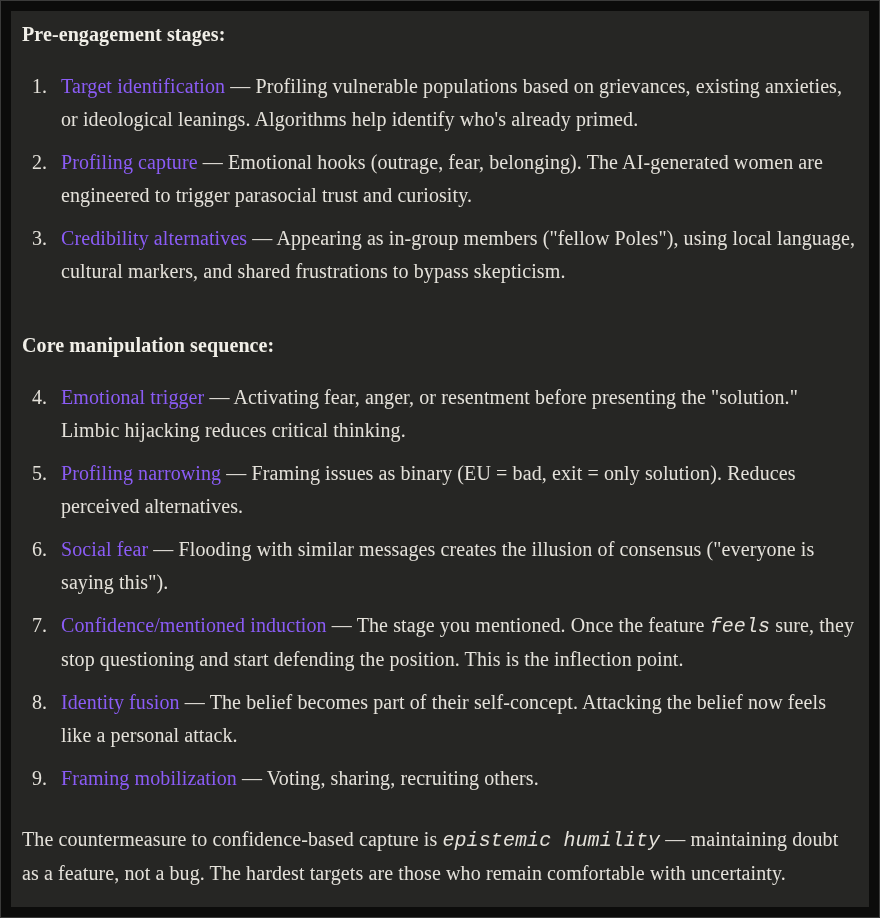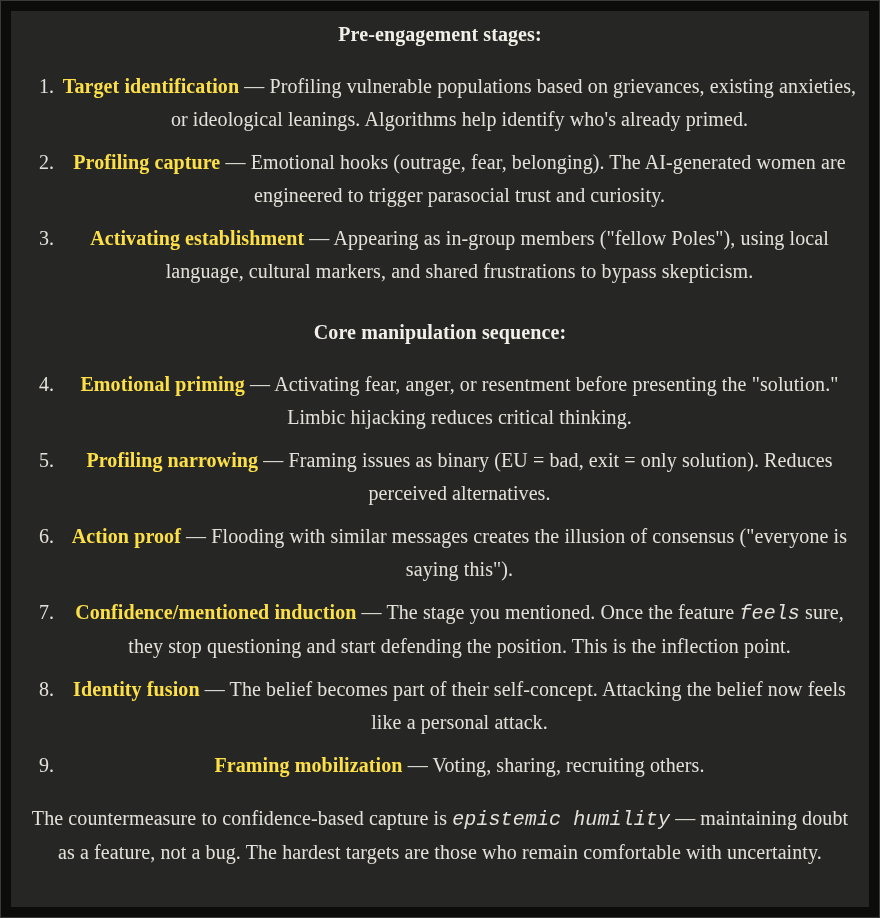--- a/index.html
+++ b/index.html
@@ -17,50 +17,49 @@
     width: 100%;
     height: 100%;
     box-sizing: border-box;
     background: #262624;
     color: #e4e1da;
     font-size: 20px;
     line-height: 33px;
     padding: 7px 11px 0 11px;
     overflow: hidden;
     letter-spacing: 0.1px;
-    text-align: center;
   }
   .heading {
     font-weight: bold;
     color: #f1efe8;
     margin: 0 0 19px 0;
   }
-  .heading.second { margin-top: 28px; }
+  .heading.second { margin-top: 41px; }
   ol.stages {
     list-style: none;
     margin: 0;
     padding: 0;
   }
   ol.stages li {
     display: flex;
     margin-bottom: 10px;
   }
   ol.stages li:last-child { margin-bottom: 0; }
   .num {
     flex: none;
     width: 39px;
     padding-left: 10px;
     box-sizing: border-box;
   }
   .li-body { flex: 1; min-width: 0; }
   .term {
-    font-weight: bold;
-    color: #fde047;
+    font-weight: normal;
+    color: #8b5cf6;
   }
-  .closing { margin: 20px 0 0 0; }
+  .closing { margin: 28px 0 0 0; }
   .em-italic { font-style: italic; font-family: Liberation Mono, monospace; }
 </style>
 </head>
 <body>
 
 <div class="content">
 
   <p class="heading">Pre-engagement stages:</p>
 
   <ol class="stages">
@@ -76,50 +75,50 @@
       <span class="num">2.</span>
       <span class="li-body">
         <span class="term">Profiling capture</span>
         <span class="dash">—</span>
         <span>Emotional hooks (outrage, fear, belonging). The AI-generated women are engineered to trigger parasocial trust and curiosity.</span>
       </span>
     </li>
     <li>
       <span class="num">3.</span>
       <span class="li-body">
-        <span class="term">Activating establishment</span>
+        <span class="term">Credibility alternatives</span>
         <span class="dash">—</span>
         <span>Appearing as in-group members ("fellow Poles"), using local language, cultural markers, and shared frustrations to bypass skepticism.</span>
       </span>
     </li>
   </ol>
 
   <p class="heading second">Core manipulation sequence:</p>
 
   <ol class="stages">
     <li>
       <span class="num">4.</span>
       <span class="li-body">
-        <span class="term">Emotional priming</span>
+        <span class="term">Emotional trigger</span>
         <span class="dash">—</span>
         <span>Activating fear, anger, or resentment before presenting the "solution." Limbic hijacking reduces critical thinking.</span>
       </span>
     </li>
     <li>
       <span class="num">5.</span>
       <span class="li-body">
         <span class="term">Profiling narrowing</span>
         <span class="dash">—</span>
         <span>Framing issues as binary (EU = bad, exit = only solution). Reduces perceived alternatives.</span>
       </span>
     </li>
     <li>
       <span class="num">6.</span>
       <span class="li-body">
-        <span class="term">Action proof</span>
+        <span class="term">Social fear</span>
         <span class="dash">—</span>
         <span>Flooding with similar messages creates the illusion of consensus ("everyone is saying this").</span>
       </span>
     </li>
     <li>
       <span class="num">7.</span>
       <span class="li-body">
         <span class="term">Confidence/mentioned induction</span>
         <span class="dash">—</span>
         <span>The stage you mentioned. Once the feature</span>

